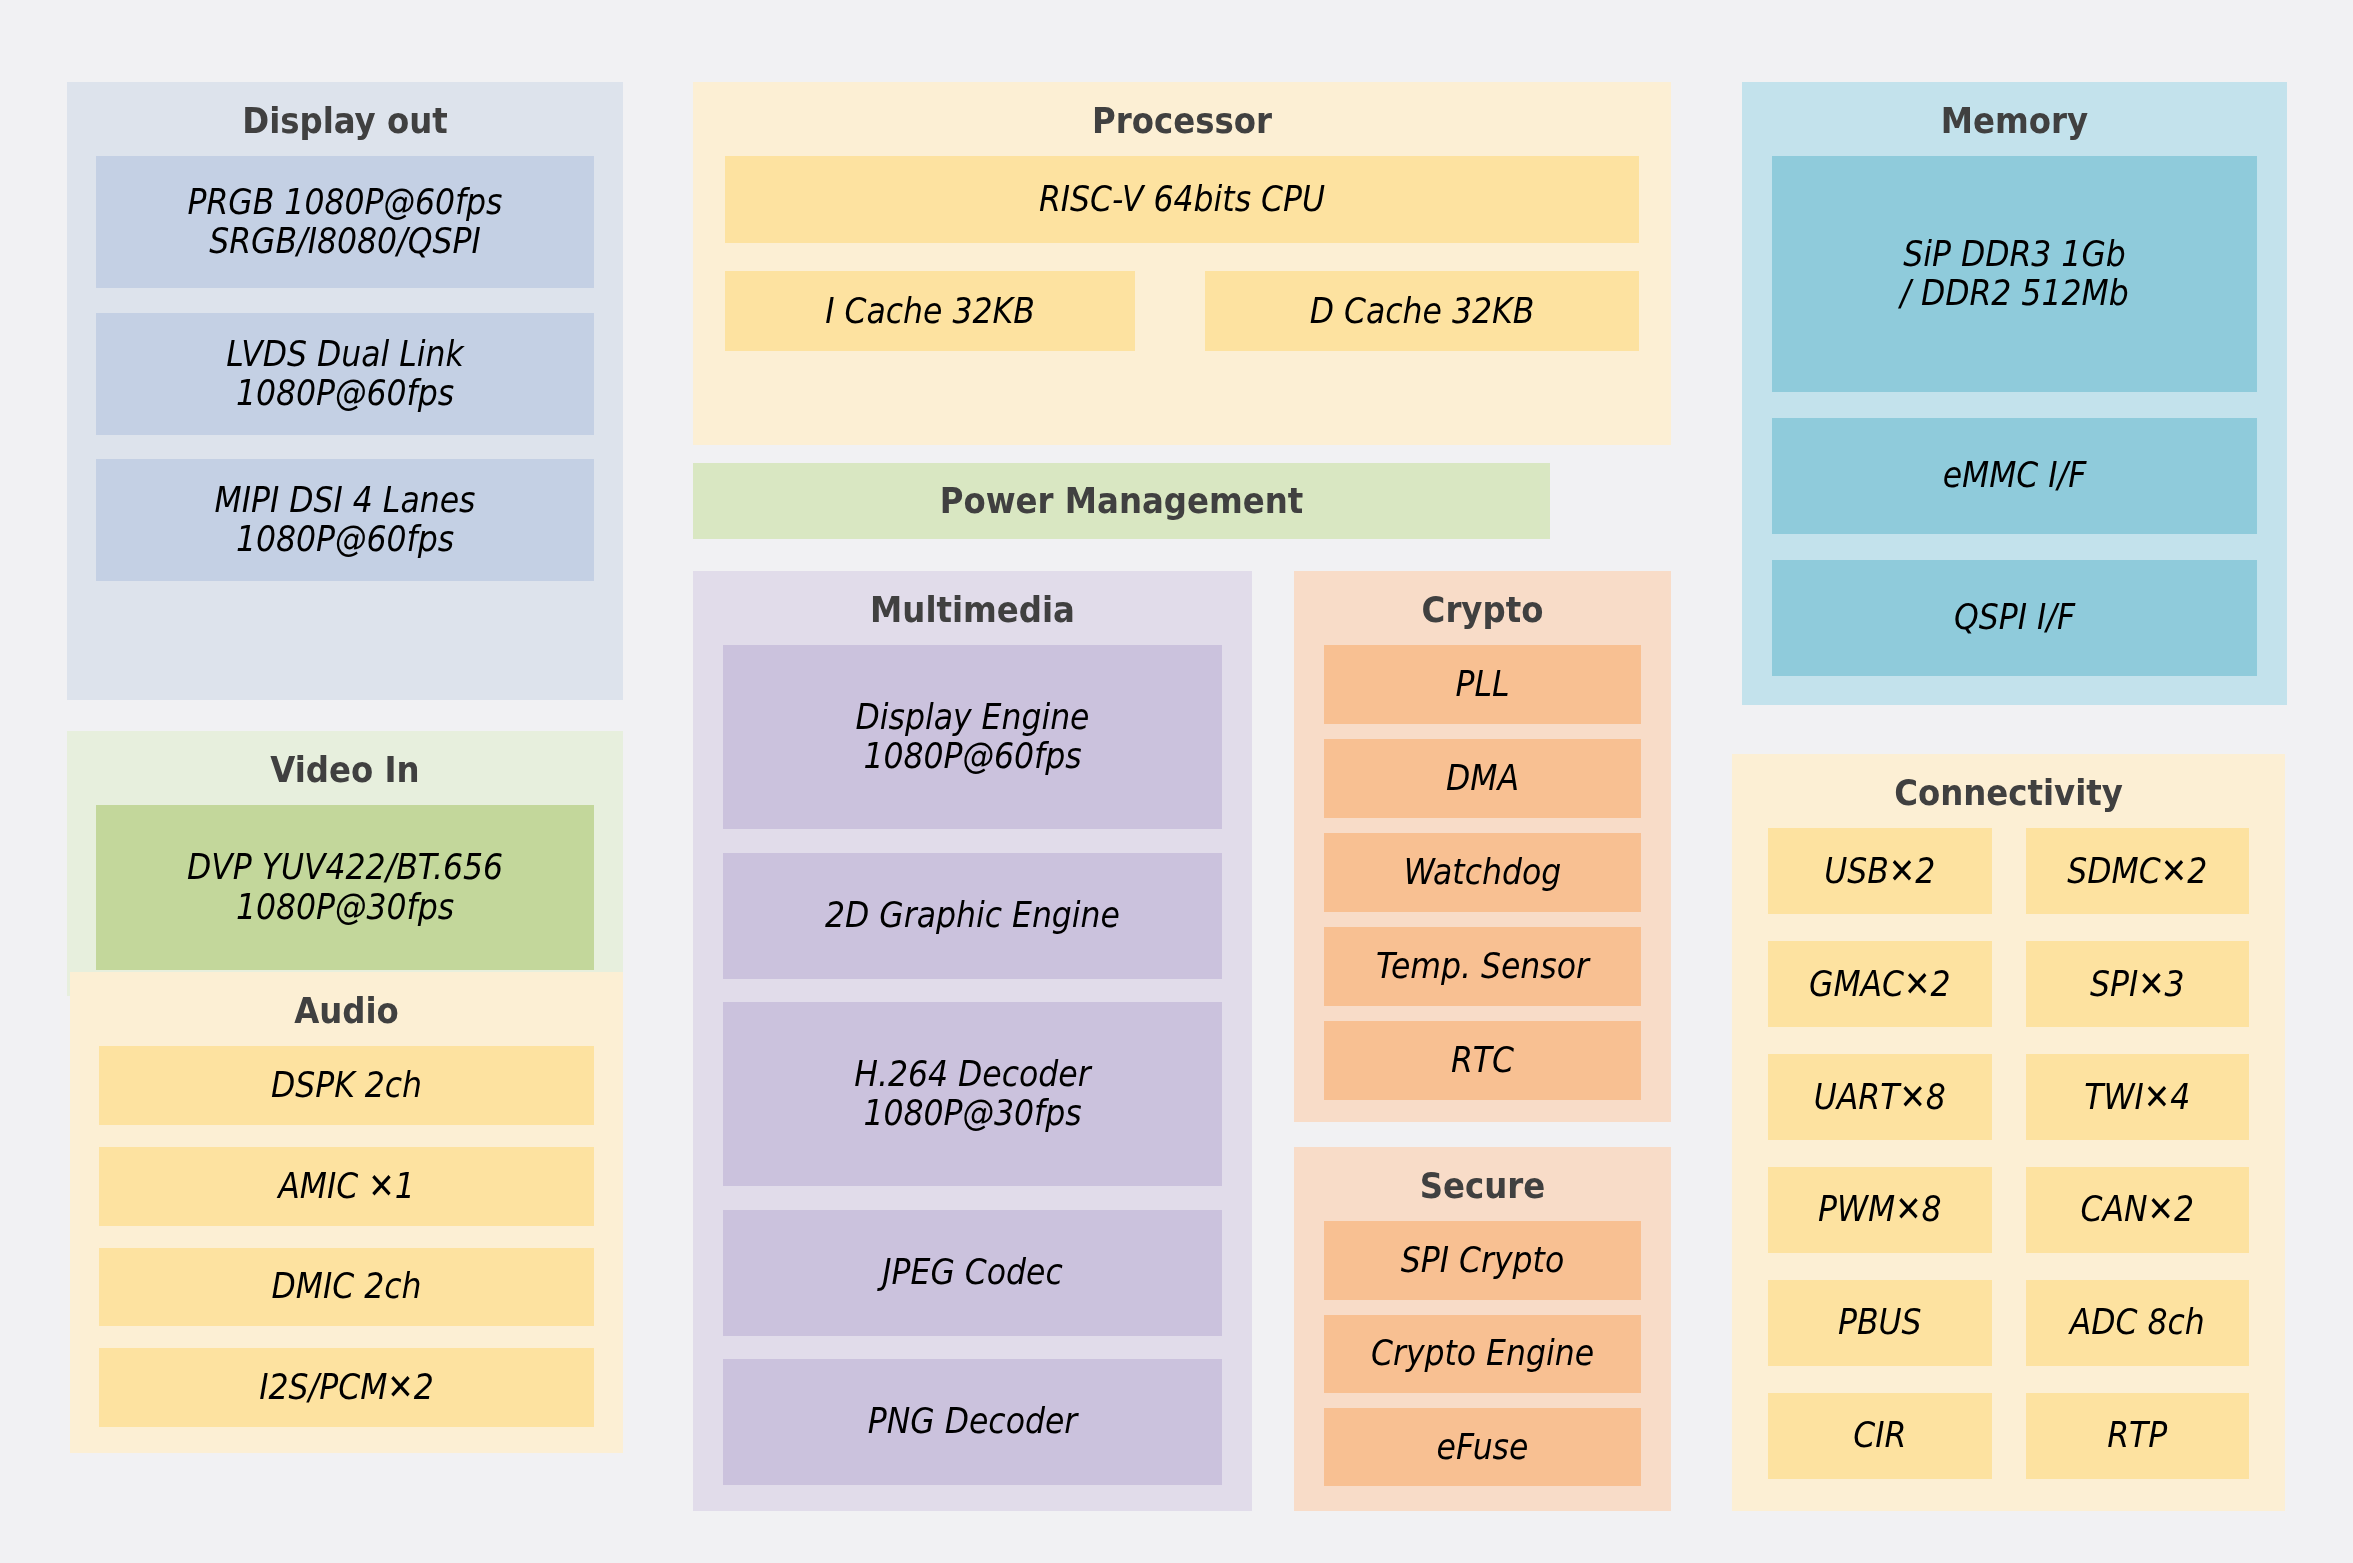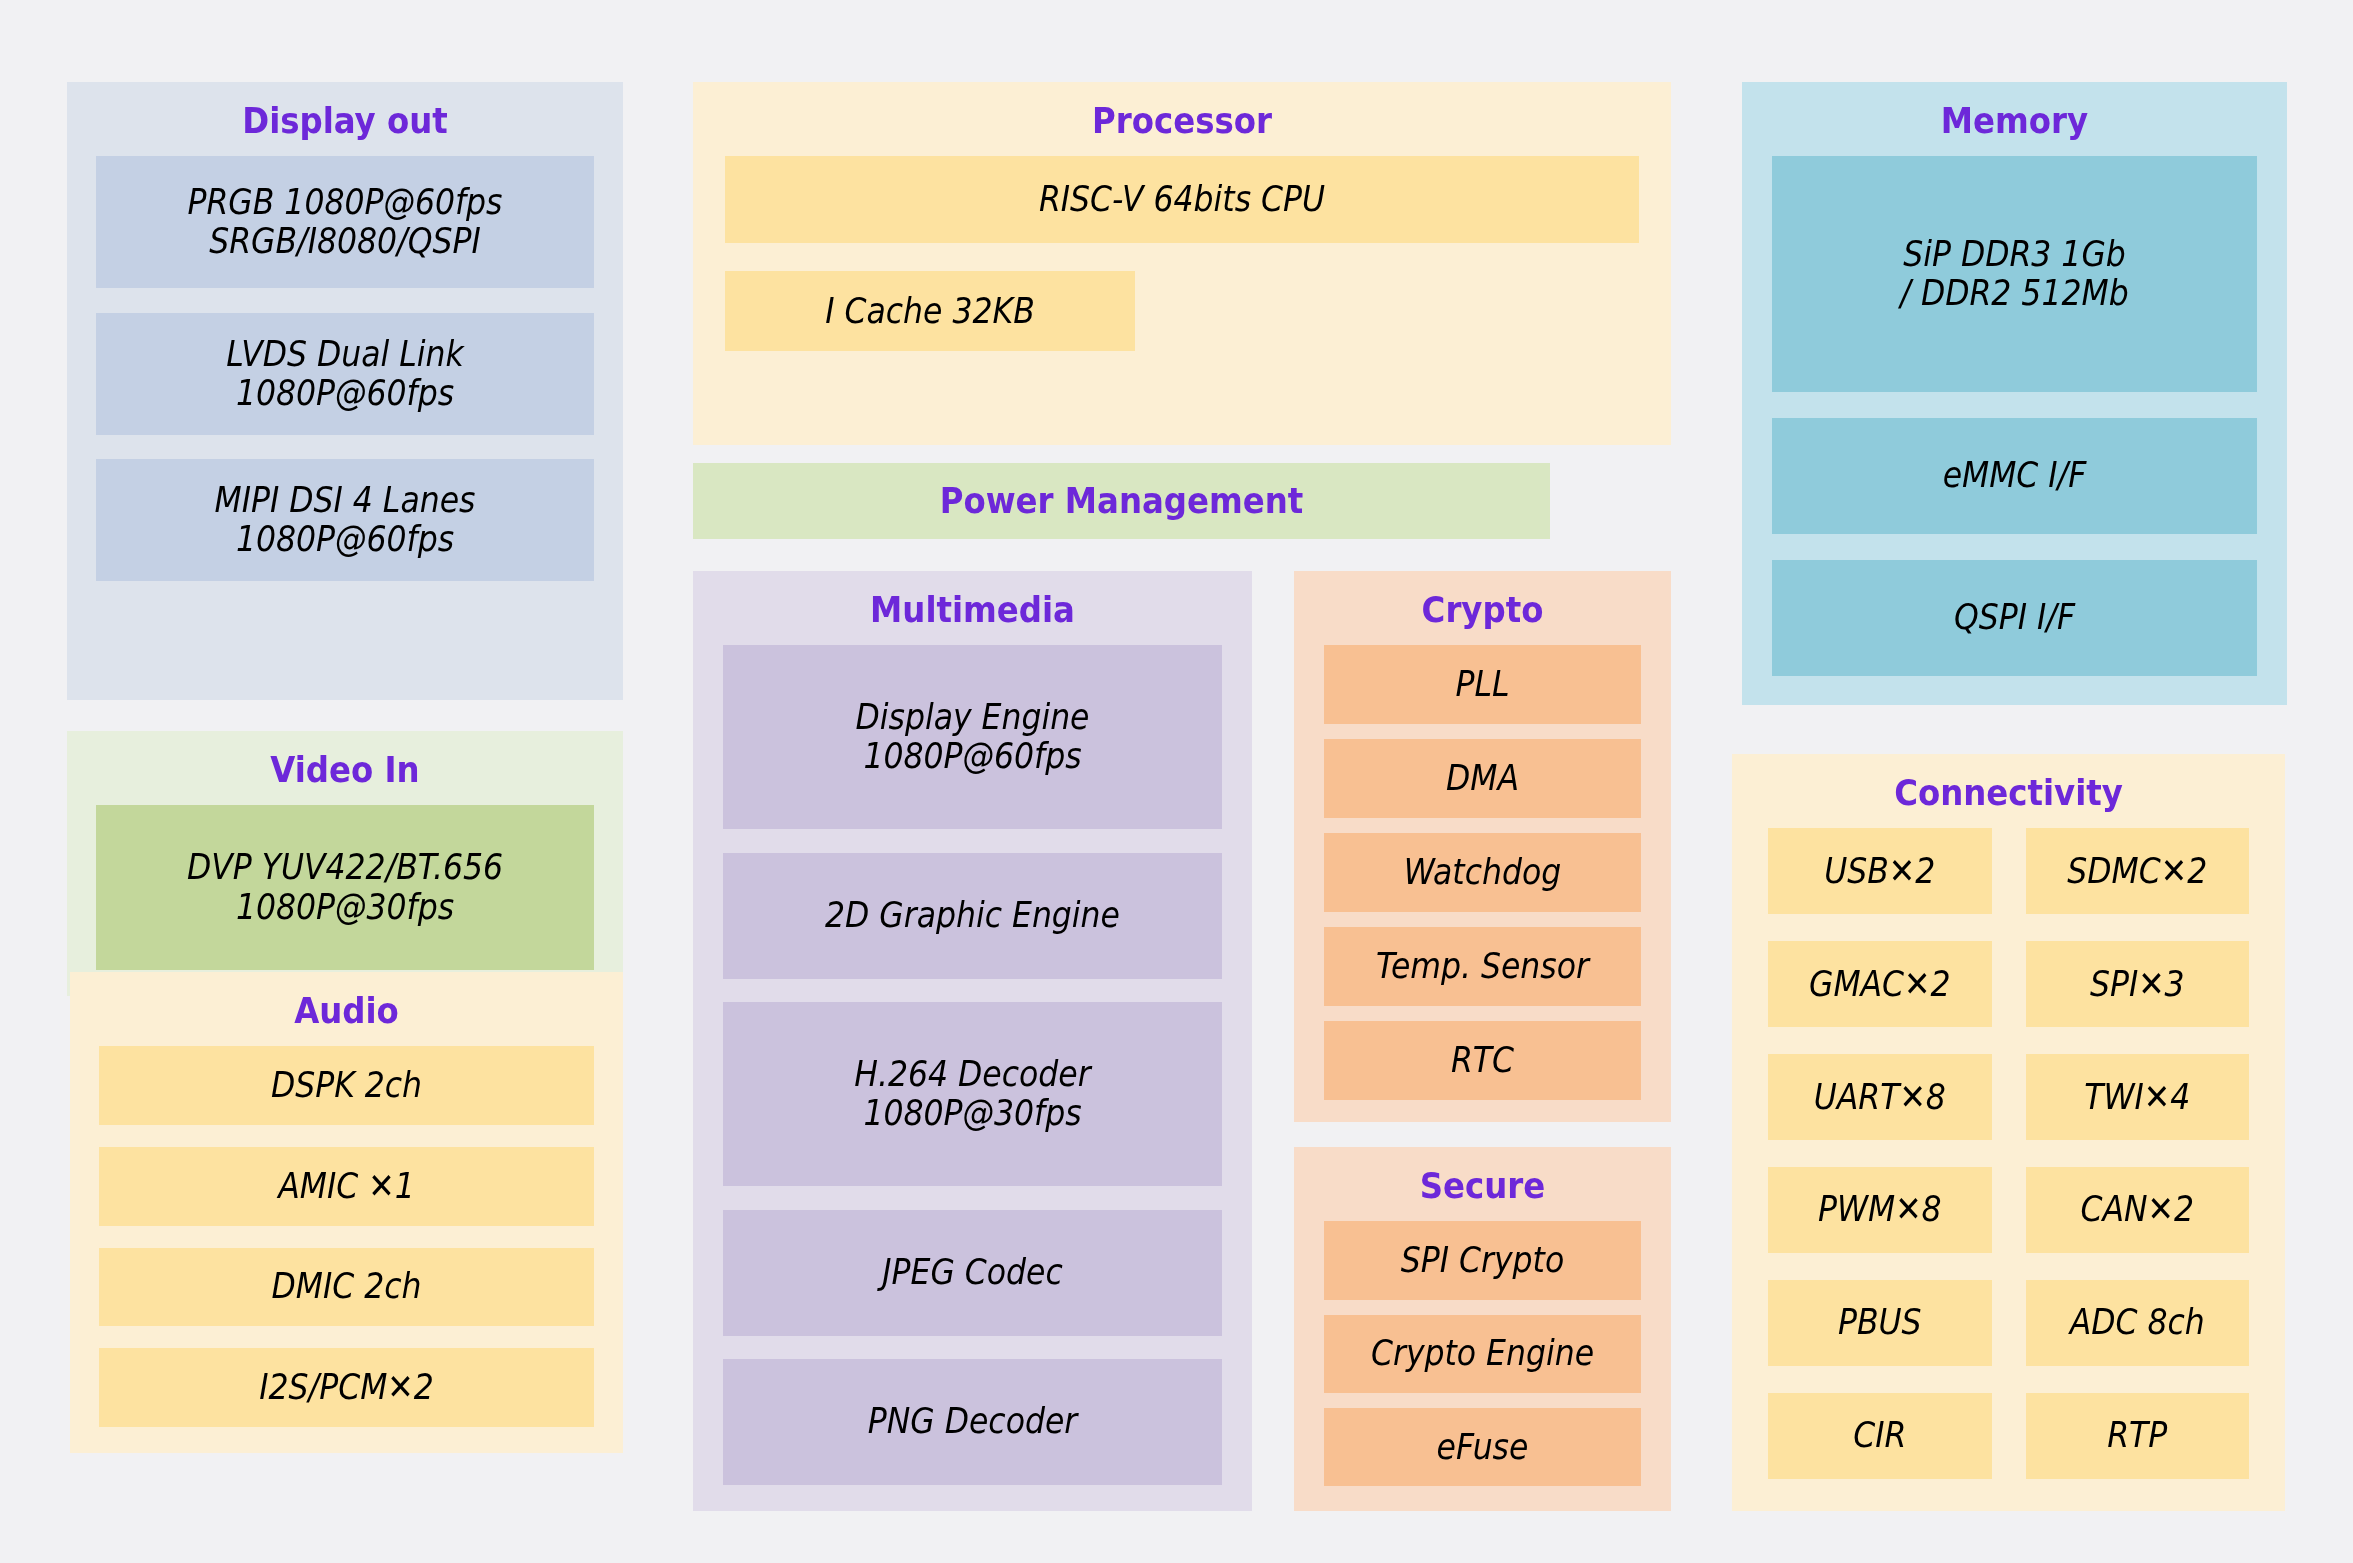--- a/index.html
+++ b/index.html
@@ -25,21 +25,21 @@
     box-sizing: border-box;
     display: flex;
     flex-direction: column;
     align-items: stretch;
   }
   .panel-title {
     text-align: center;
     font-weight: bold;
     font-size: 36px;
     line-height: 1.05;
-    color: #6d28d9;
+    color: #404040;
     letter-spacing: 0px;
     padding-top: 20px;
     padding-bottom: 16.4px;
     user-select: none;
   }
   .blocks {
     display: flex;
     flex-direction: column;
     flex: 1 1 auto;
     font-style: italic;
@@ -186,20 +186,21 @@
 
   <div class="panel t-proc" id="p-processor">
     <div class="panel-title">Processor</div>
     <div class="blocks">
       <div class="cpu-row">
         <div class="block">RISC-V 64bits CPU</div>
       </div>
       <div class="cache-row">
         <div class="block icache">I Cache 32KB</div>
         <div class="spacer"></div>
+        <div class="block dcache">D Cache 32KB</div>
       </div>
     </div>
   </div>
 
   <div class="panel t-power" id="p-power">
     <div class="panel-title">Power Management</div>
   </div>
 
   <div class="panel t-mm" id="p-multimedia">
     <div class="panel-title">Multimedia</div>

